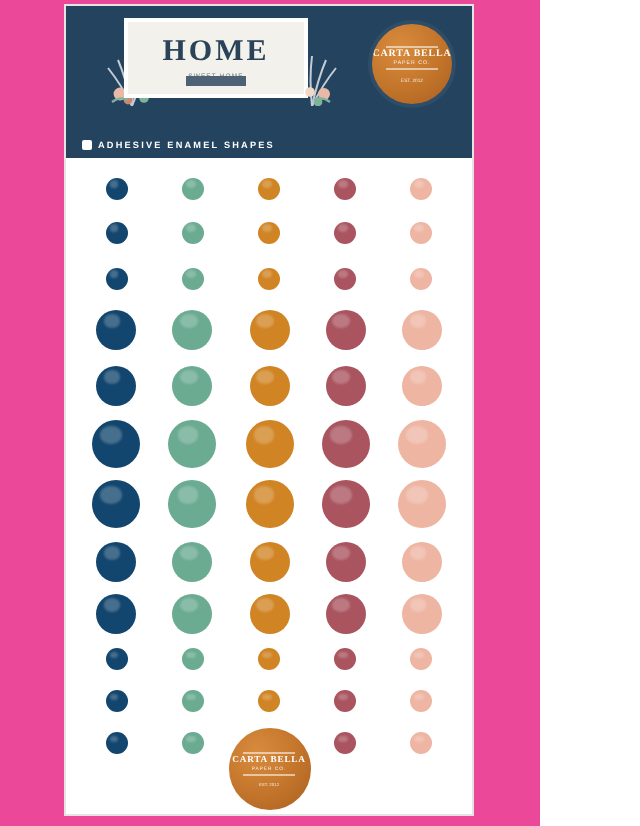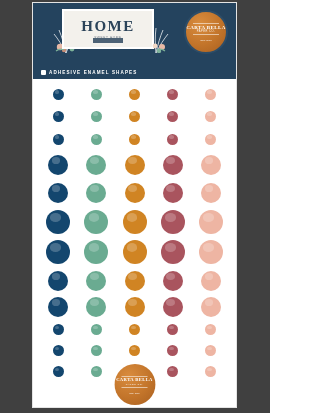--- a/index.html
+++ b/index.html
@@ -3,21 +3,21 @@
 <meta charset="utf-8">
 <style>
   html,body{margin:0;padding:0;}
   body{
     width:270px;height:413px;
     background:#ffffff;
     font-family:"Liberation Sans",sans-serif;
     overflow:hidden;
     position:relative;
   }
-  #stage{position:absolute;inset:0;background:#404040;}
+  #stage{position:absolute;inset:0;background:#ec4899;}
 
   
   .package{
     position:absolute;
     left:32px;top:2px;
     width:205px;height:406px;
     background:#ffffff;
     border:1px solid #e4e4e4;
     box-sizing:border-box;
     overflow:hidden;

